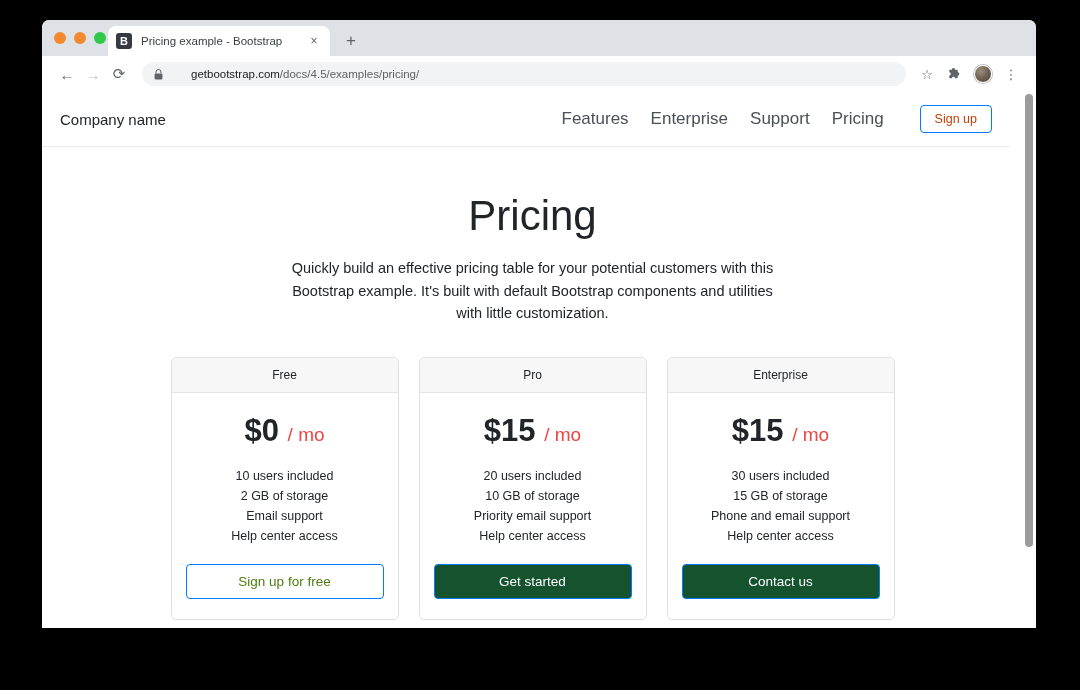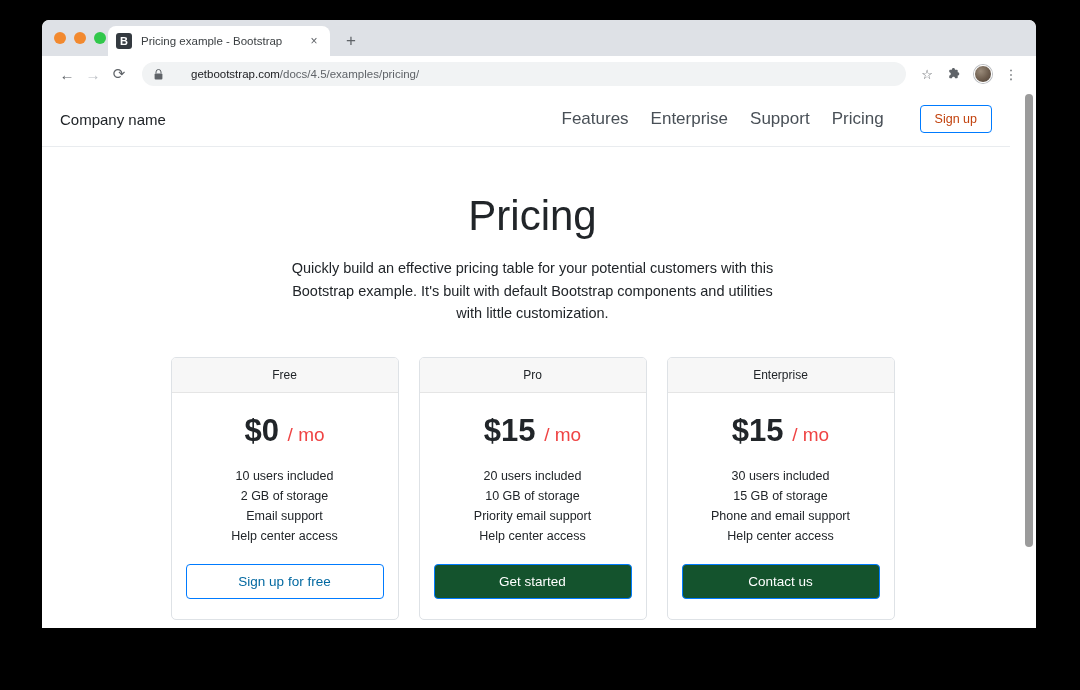--- a/index.html
+++ b/index.html
@@ -259,21 +259,21 @@
     width: 100%;
     margin-top: 18px;
     padding: 9px 0;
     font-size: 13.5px;
     border-radius: 4px;
     cursor: pointer;
     font-family: "Liberation Sans", sans-serif;
   }
   .card-btn.outline {
     border: 1px solid #007bff;
-    color: #0369a1;
+    color: #4d7c0f;
     background: #ffffff;
   }
   .card-btn.solid {
     border: 1px solid #007bff;
     color: #ffffff;
     background: #14532d;
   }
 </style>
 </head>
 <body>

